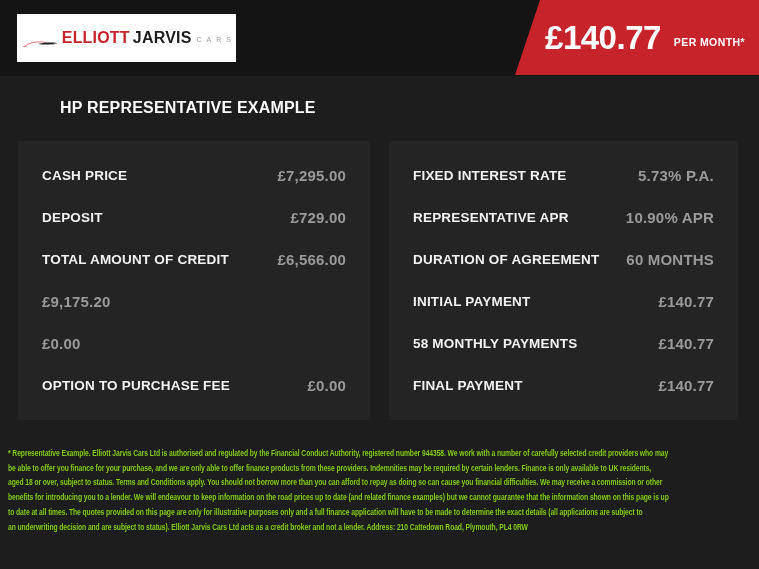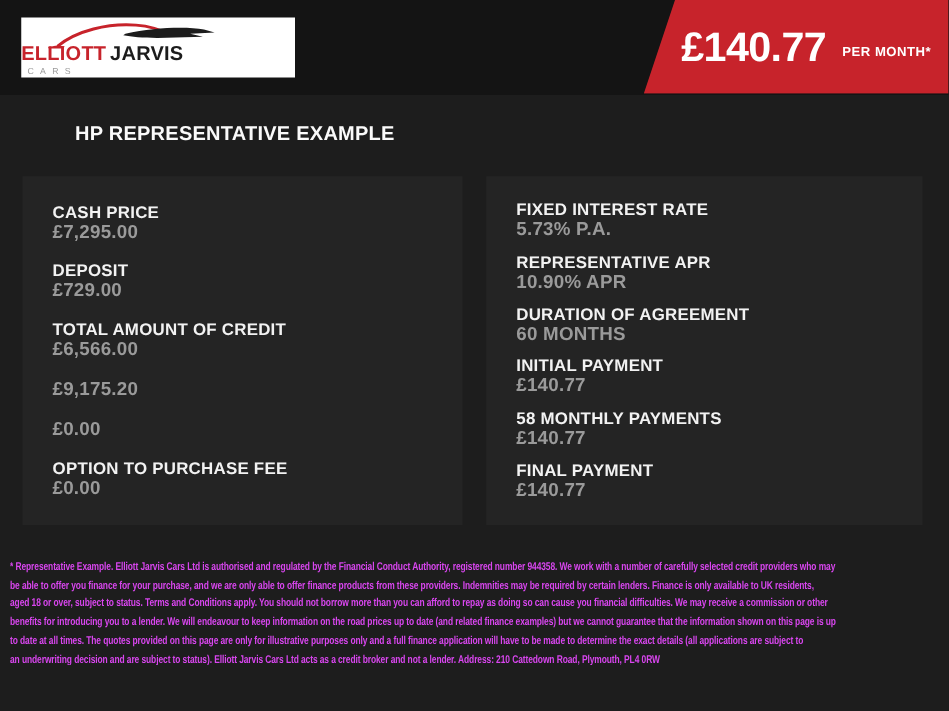--- a/index.html
+++ b/index.html
@@ -14,22 +14,22 @@
   
   .header {
     position:absolute; top:0; left:0;
     width:759px; height:76px;
     background:#141414;
   }
   .logo-box {
     position:absolute; left:17px; top:14px;
     width:219px; height:48px;
     background:#ffffff;
-    display:flex; flex-direction:column;
-    justify-content:center;
+    display:flex; flex-direction:row;
+    align-items:center; justify-content:center;
     cursor:pointer;
   }
   .logo-car { margin-bottom:-13px; }
   .brand-line {
     font-size:16px; font-weight:bold; letter-spacing:0.2px;
     line-height:16px; white-space:nowrap;
   }
   .brand-primary { color:#c7232b; }
   .brand-secondary { color:#1c1c1c; margin-left:3px; }
   .brand-tagline {
@@ -61,35 +61,35 @@
   .panel {
     position:absolute; top:141px; height:279px;
     background:#242424;
     padding:14px 24px;
     display:flex; flex-direction:column; justify-content:space-around;
   }
   .panel-left  { left:18px;  width:352px; }
   .panel-right { left:389px; width:349px; }
 
   .finance-row {
-    display:flex; justify-content:space-between; align-items:flex-start;flex-direction:column;
+    display:flex; justify-content:space-between; align-items:center;
   }
   .finance-label {
     color:#f2f2f2; font-weight:bold; font-size:13.5px; letter-spacing:0.2px;
     white-space:nowrap;
   }
   .finance-value {
     color:#9a9a9a; font-weight:bold; font-size:15px; letter-spacing:0.2px;
     white-space:nowrap; text-align:right;
   }
 
   
   .disclaimer {
     position:absolute; left:8px; top:446px; width:750px;
-    color:#d946ef;
+    color:#84cc16;
   }
   .disclaimer-line {
     font-size:9px; font-weight:bold; letter-spacing:-0.1px;
     line-height:14.7px; white-space:nowrap;
     transform:scaleX(0.75); transform-origin:0 50%;
   }
 </style>
 </head>
 <body>
 

